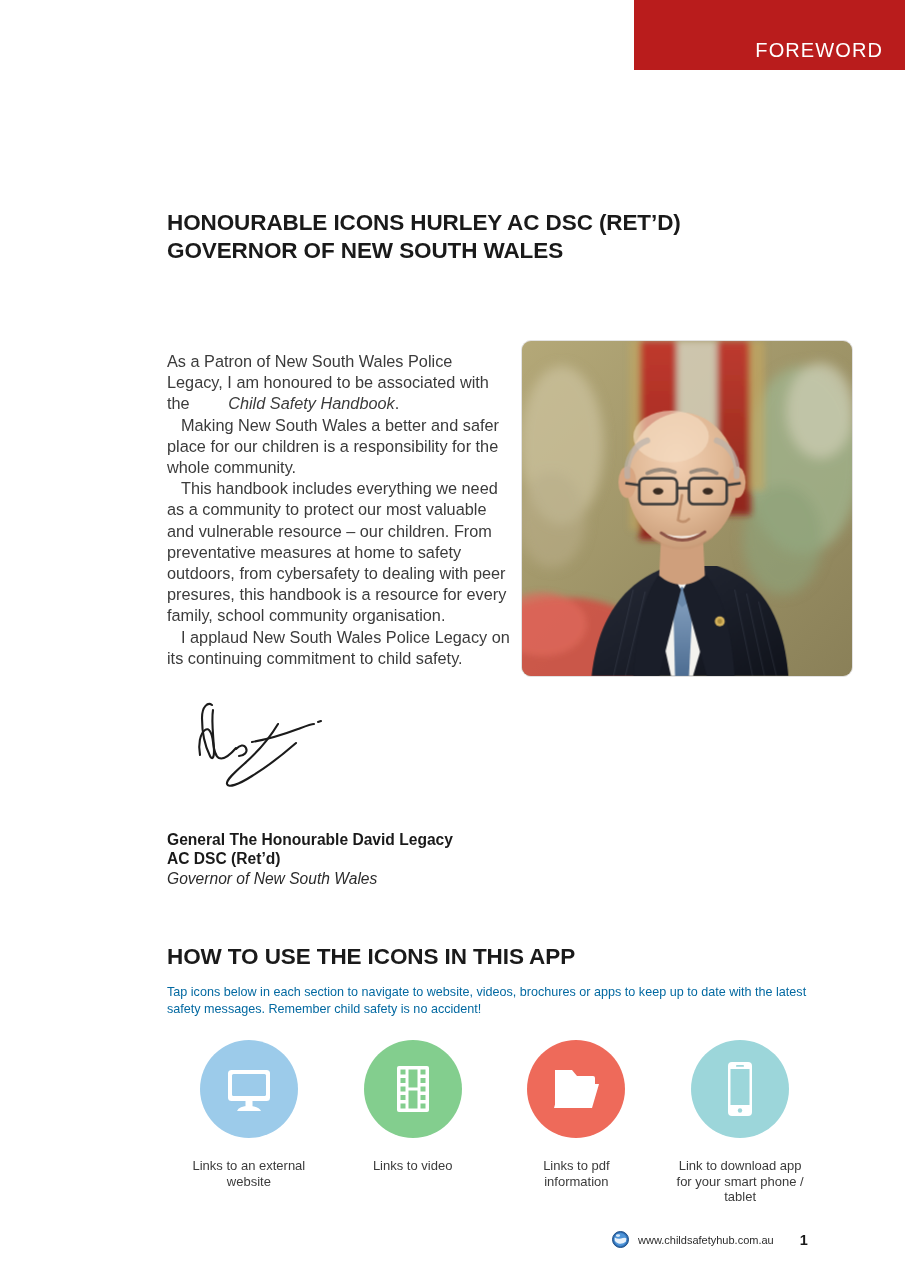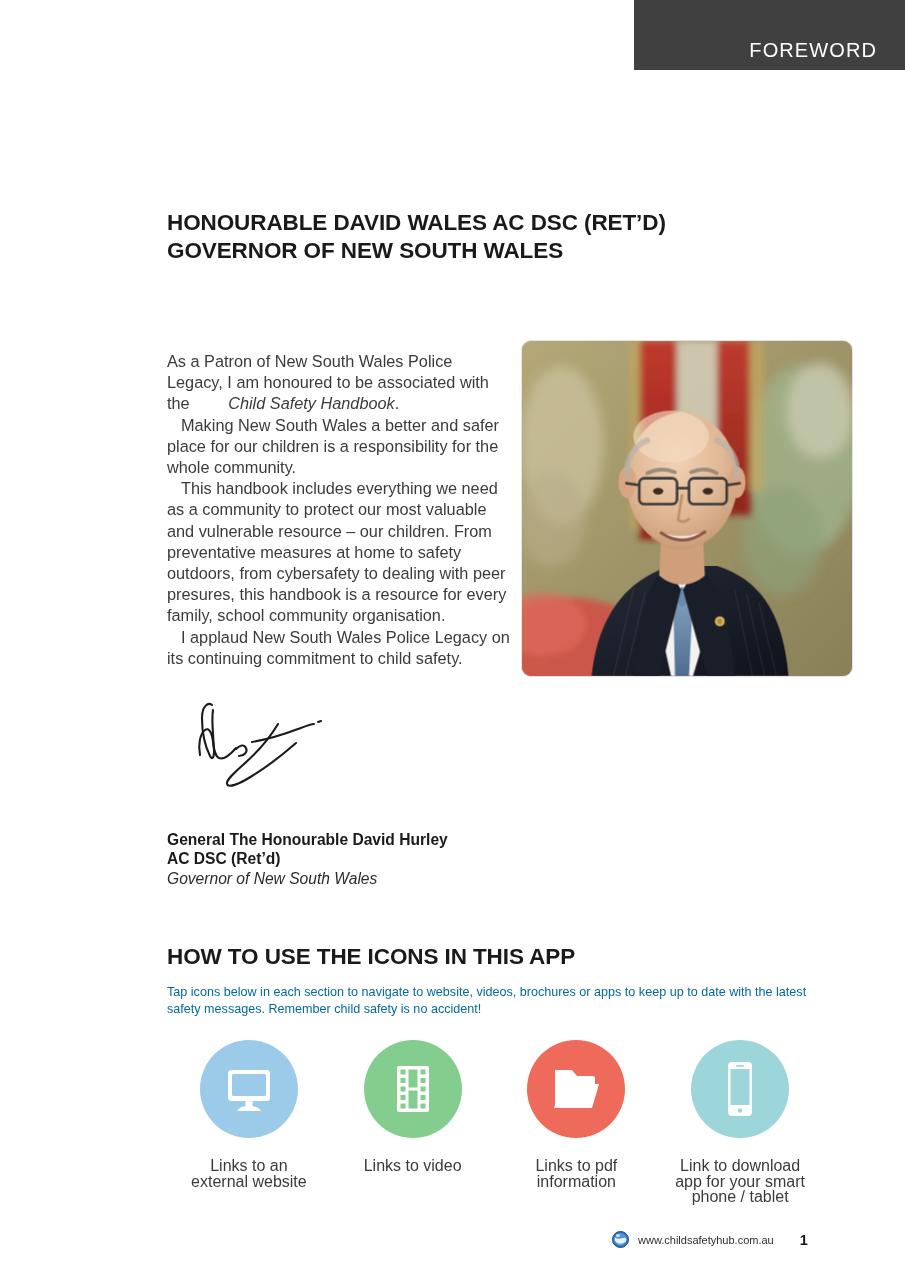--- a/index.html
+++ b/index.html
@@ -9,23 +9,23 @@
     font-family:"Liberation Sans", sans-serif;
     color:#231f20;
     position:relative;
     overflow:hidden;
   }
 
   
   .header-banner{
     position:absolute;
     left:634px; top:0; width:271px; height:70px;
-    background:#404040;
+    background:#b91c1c;
     display:flex; align-items:flex-end; justify-content:flex-end;
-    padding:0 28px 8px 0;
+    padding:0 22px 8px 0;
   }
   .header-banner-title{
     color:#ffffff;
     font-size:20px;
     letter-spacing:1.1px;
     font-weight:400;
   }
 
   
   .page{
@@ -110,21 +110,21 @@
     display:flex; flex-direction:column; align-items:center;
   }
   .icon-circle{
     width:98px; height:98px; border-radius:50%;
     display:flex; align-items:center; justify-content:center;
   }
   .icon-circle svg{ display:block; }
   .icon-caption{
     margin-top:20px;
     text-align:center;
-    font-size:16px;
+    font-size:13px;
     line-height:15.5px;
     color:#3b3b3b;
     width:130px;
   }
 
   
   .footer{
     position:absolute;
     left:612px; top:1231px;
     display:flex; align-items:center;
@@ -145,21 +145,21 @@
 </head>
 <body>
 
 <div class="page">
 
   <div class="header-banner">
     <span class="header-banner-title">FOREWORD</span>
   </div>
 
   <div class="title-block">
-    <div class="title-line">HONOURABLE DAVID WALES AC DSC (RET’D)</div>
+    <div class="title-line">HONOURABLE ICONS HURLEY AC DSC (RET’D)</div>
     <div class="title-line">GOVERNOR OF NEW SOUTH WALES</div>
   </div>
 
   <div class="letter-col">
     <p><span>As a Patron of New South Wales Police Legacy, I am honoured to be associated with the </span><em>Child Safety Handbook</em><span>.</span></p>
     <p class="indent">Making New South Wales a better and safer place for our children is a responsibility for the whole community.</p>
     <p class="indent">This handbook includes everything we need as a community to protect our most valuable and vulnerable resource – our children. From preventative measures at home to safety outdoors, from cybersafety to dealing with peer presures, this handbook is a resource for every family, school community organisation.</p>
     <p class="indent">I applaud New South Wales Police Legacy on its continuing commitment to child safety.</p>
   </div>
 
@@ -288,21 +288,21 @@
         <path d="M22 55 C 20 44, 22 34, 27 30 C 31 27, 34 33, 35 42 C 36 50, 37 56, 41 58 C 46 60, 52 55, 58 48"></path>
         <path d="M58 49 C 62 45, 66 44, 68 48 C 70 52, 66 56, 61 56"></path>
         <path d="M100 24 C 94 34, 82 50, 66 64 C 56 73, 48 80, 49 84 C 50 88, 60 85, 74 76 C 92 65, 110 50, 118 43"></path>
         <path d="M74 42 C 86 40, 104 35, 120 29 C 128 26, 133 24, 136 24"></path>
         <path d="M140 22 l 3 -1"></path>
       </g>
     </svg>
   </div>
 
   <div class="sign-block">
-    <div class="sign-name">General The Honourable David Hurley</div>
+    <div class="sign-name">General The Honourable David Legacy</div>
     <div class="sign-name">AC DSC (Ret’d)</div>
     <div class="sign-role">Governor of New South Wales</div>
   </div>
 
   <div class="icons-head">HOW TO USE THE ICONS IN THIS APP</div>
   <div class="icons-intro">Tap icons below in each section to navigate to website, videos, brochures or apps to keep up to date with the latest safety messages. Remember child safety is no accident!</div>
 
   <div class="icon-row">
 
     <div class="icon-item">

